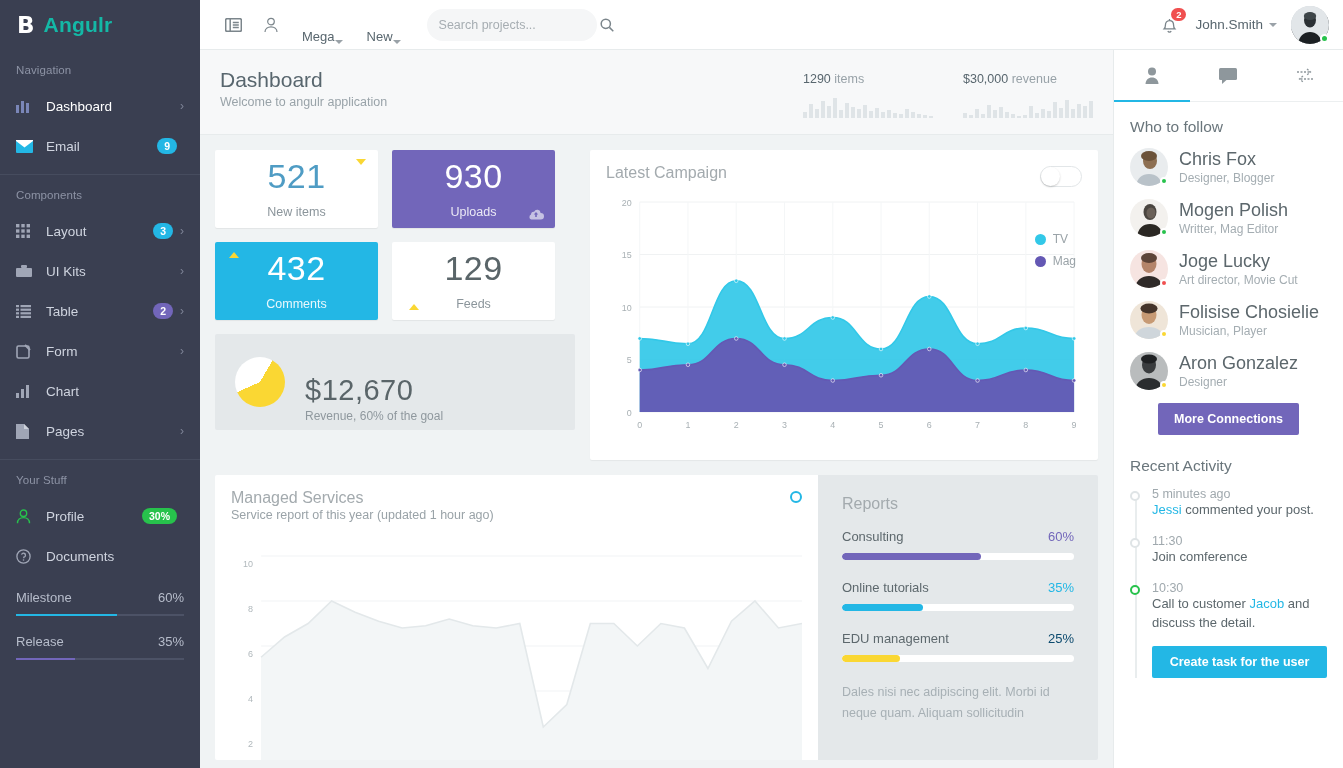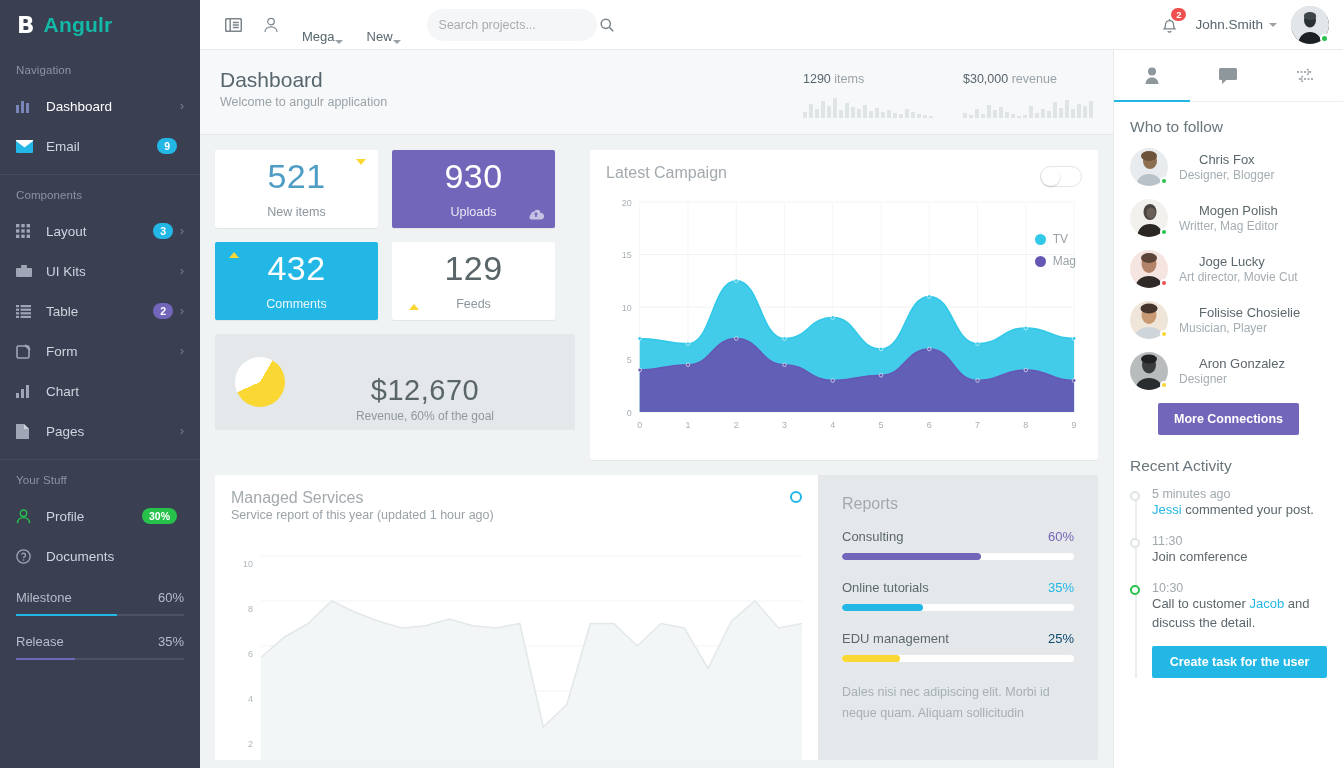--- a/index.html
+++ b/index.html
@@ -162,21 +162,21 @@
 
   .revenue-card {
     margin-top: 14px; height: 96px; background: #e4e8ea; border-radius: 2px;
     display: flex; align-items: center; overflow: hidden;
   }
   .pie-wrap { width: 90px; display: flex; align-items: center; justify-content: center; }
   .pie {
     width: 50px; height: 50px; border-radius: 50%;
     background: conic-gradient(from 30deg, #fad733 0 60%, #ffffff 60% 100%);
   }
-  .revenue-body { flex: 1; text-align: center; padding-right: 30px; margin-top: 32px; }
+  .revenue-body { flex: 1; padding-right: 30px; margin-top: 32px; }
   .revenue-amt { font-size: 29px; font-weight: 300; color: #5a6569; letter-spacing: .5px; }
   .revenue-sub { font-size: 12px; color: #8f989e; margin-top: 2px; }
 
   .card { background: #fff; border-radius: 2px; box-shadow: 0 1px 1px rgba(0,0,0,.05); }
   .campaign { height: 310px; padding: 14px 16px 6px 16px; position: relative; }
   .card-title { font-size: 16px; color: #a3aaae; font-weight: normal; }
   .switch {
     position: absolute; top: 16px; right: 16px;
     width: 42px; height: 21px; border-radius: 11px; background: #fff;
     border: 1px solid #e2e6e8;
@@ -228,21 +228,21 @@
   }
   .aside-body { padding: 16px 16px 0 16px; }
   .aside-h { font-size: 15.5px; color: #6a767c; margin-bottom: 12px; font-weight: normal; }
   .follow-row { display: flex; align-items: center; gap: 11px; margin-bottom: 13px; }
   .fav { position: relative; width: 38px; height: 38px; flex-shrink: 0; }
   .fav .ph { width: 38px; height: 38px; border-radius: 50%; overflow: hidden; }
   .fav .st {
     position: absolute; right: 0; bottom: 1px; width: 8px; height: 8px;
     border-radius: 50%; border: 2px solid #fff;
   }
-  .fname { font-size: 13px; color: #5c676c; margin-left: 20px; }
+  .fname { font-size: 18px; color: #5c676c; }
   .frole { font-size: 12px; color: #a4adb2; margin-top: 1px; }
   .btn-primary {
     display: block; margin: 8px auto 0 auto; background: #7266ba; color: #fff;
     border: 0; border-radius: 2px; padding: 9px 16px; font-size: 12.5px;
     font-family: inherit; font-weight: bold; cursor: pointer;
   }
   .timeline { position: relative; padding-left: 22px; margin-top: 6px; }
   .tl-line { position: absolute; left: 5px; top: 6px; bottom: 0; width: 2px; background: #e9edee; }
   .tl-item { position: relative; margin-bottom: 14px; }
   .tl-dot {

